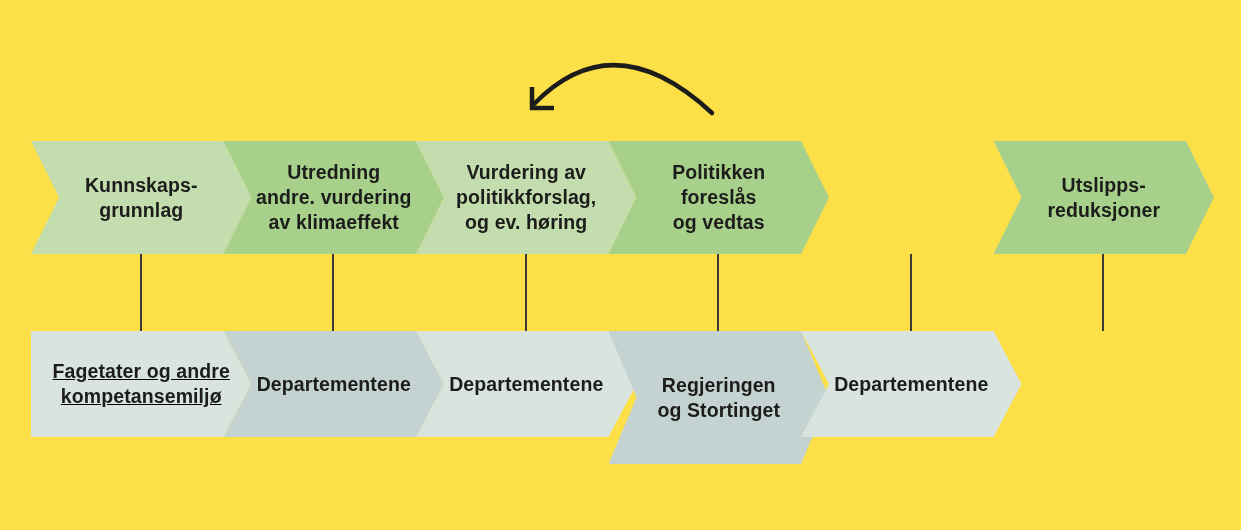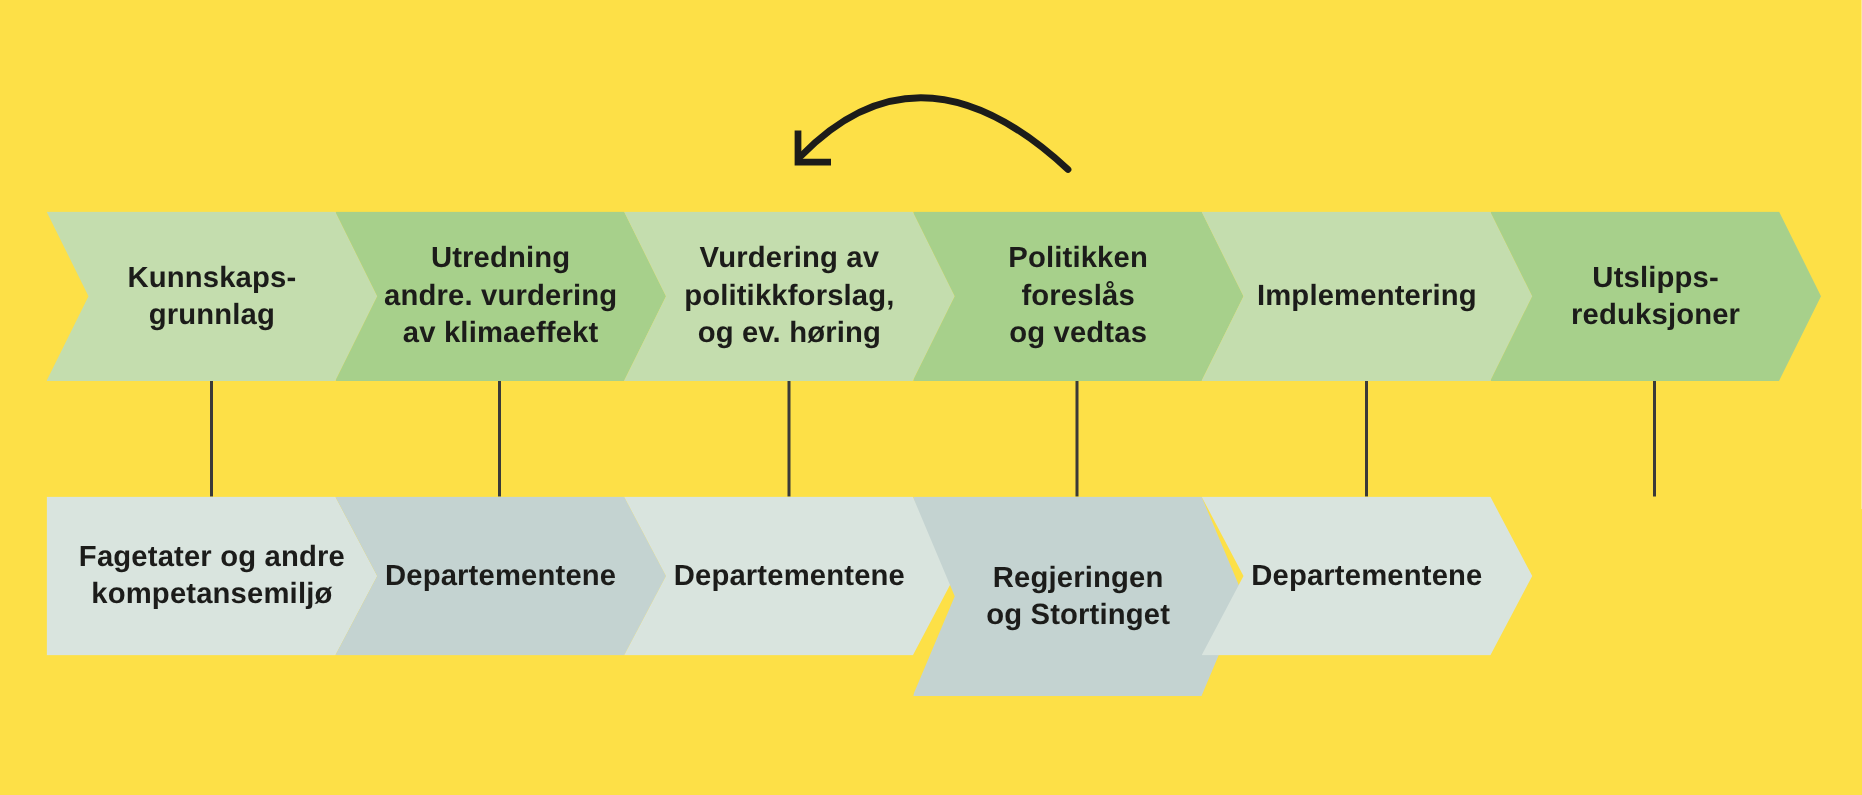--- a/index.html
+++ b/index.html
@@ -14,20 +14,21 @@
   .chevron{
     position:absolute;
     display:flex;align-items:center;justify-content:center;
     text-align:center;
   }
   .chevron.notched{
     clip-path:polygon(0 0, calc(100% - 28px) 0, 100% 50%, calc(100% - 28px) 100%, 0 100%, 28px 50%);
   }
   .chevron.flat-left{
     clip-path:polygon(0 0, calc(100% - 28px) 0, 100% 50%, calc(100% - 28px) 100%, 0 100%);
+    text-decoration:underline;
   }
   .label{
     white-space:pre-line;
     font-size:19.5px;
     line-height:25px;
     font-weight:700;
     color:#1c1c1a;
     letter-spacing:0.1px;
   }
   .connector{
@@ -63,23 +64,20 @@
       <div class="chevron notched" style="left: 416px; top: 141px; width: 220.5px; height: 113px; background: rgb(196, 221, 174);">
         <span class="label">Vurdering av
 politikkforslag,
 og ev. høring</span>
       </div>
       <div class="chevron notched" style="left: 608.5px; top: 141px; width: 220.5px; height: 113px; background: rgb(167, 208, 139);">
         <span class="label">Politikken
 foreslås
 og vedtas</span>
       </div>
-      <div class="chevron notched" style="left: 801px; top: 141px; width: 220.5px; height: 113px; background: rgb(196, 221, 174);">
-        <span class="label">Implementering</span>
-      </div>
       <div class="chevron notched" style="left: 993.5px; top: 141px; width: 220.5px; height: 113px; background: rgb(167, 208, 139);">
         <span class="label">Utslipps-
 reduksjoner</span>
       </div>
     </div>
   <div class="row" id="connectorLayer">
       <div class="connector" style="left: 139.5px; top: 254px; height: 77px; background: rgb(58, 58, 56);"></div>
       <div class="connector" style="left: 332px; top: 254px; height: 77px; background: rgb(58, 58, 56);"></div>
       <div class="connector" style="left: 524.5px; top: 254px; height: 77px; background: rgb(58, 58, 56);"></div>
       <div class="connector" style="left: 717px; top: 254px; height: 77px; background: rgb(58, 58, 56);"></div>

